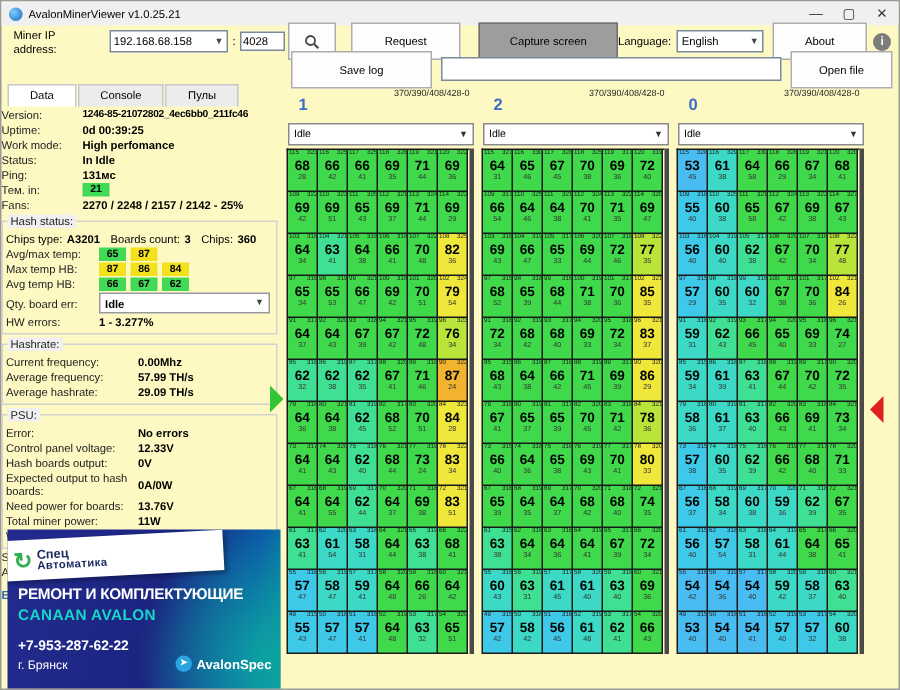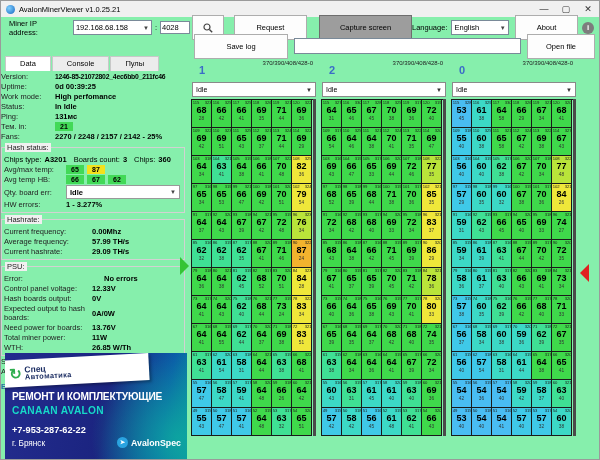--- a/index.html
+++ b/index.html
@@ -1,18 +1,18 @@
 <!DOCTYPE html>
 <html><head>
 <meta charset="utf-8">
 <style>
   html,body{margin:0;padding:0;}
   body{width:600px;height:460px;overflow:hidden;position:relative;
        background:#f0f0f0;font-family:"Liberation Sans", sans-serif;color:#000;}
-  .win{position:absolute;inset:0;border:1px solid #9a9a9a;background:#86efac;}
+  .win{position:absolute;inset:0;border:1px solid #9a9a9a;background:#fef9c3;}
 
   
   .titlebar{position:absolute;top:0;left:0;right:0;height:16px;background:#f0f0f0;
             display:flex;align-items:center;font-size:7.5px;}
   .appicon{width:9px;height:9px;border-radius:50%;margin:0 4px 0 5px;
            background:radial-gradient(circle at 35% 35%, #7fd0ff, #1565c0);}
   .wctrl{margin-left:auto;display:flex;}
   .wbtn{width:22px;height:15px;text-align:center;line-height:14px;font-size:9px;color:#333;}
 
   
@@ -201,20 +201,28 @@
           <b>360</b>
         </div>
         <div class="lrow">
           <span class="lbl" style="width: 62px;">Avg/max temp:</span>
           <span class="badges">
             <span class="badge" style="background: rgb(66, 217, 87);">65</span>
             <span class="badge" style="background: rgb(242, 225, 28);">87</span>
           </span>
         </div>
         <div class="lrow">
+          <span class="lbl" style="width: 62px;">Max temp HB:</span>
+          <span class="badges">
+            <span class="badge" style="background: rgb(242, 225, 28);">87</span>
+            <span class="badge" style="background: rgb(242, 225, 28);">86</span>
+            <span class="badge" style="background: rgb(242, 225, 28);">84</span>
+          </span>
+        </div>
+        <div class="lrow">
           <span class="lbl" style="width: 62px;">Avg temp HB:</span>
           <span class="badges">
             <span class="badge" style="background: rgb(66, 217, 87);">66</span>
             <span class="badge" style="background: rgb(66, 217, 87);">67</span>
             <span class="badge" style="background: rgb(66, 217, 87);">62</span>
           </span>
         </div>
         <div class="lrow">
           <span class="lbl" style="width: 62px;">Qty. board err:</span>
           <span class="mini-combo">
@@ -231,28 +239,28 @@
         <div class="gtitle">Hashrate:</div>
         <div class="lrow">
           <span class="lbl" style="width: 88px;">Current frequency:</span>
           <span class="val">0.00Mhz</span>
         </div>
         <div class="lrow">
           <span class="lbl" style="width: 88px;">Average frequency:</span>
           <span class="val">57.99 TH/s</span>
         </div>
         <div class="lrow">
-          <span class="lbl" style="width: 88px;">Current hashrate:</span>
+          <span class="lbl" style="width: 88px;">Average hashrate:</span>
           <span class="val">29.09 TH/s</span>
         </div>
       </div>
       <div class="group">
         <div class="gtitle">PSU:</div>
         <div class="lrow">
-          <span class="lbl" style="width: 100px;">Error:</span>
+          <span class="lbl" style="width: 88px;">Error:</span>
           <span class="val">No errors</span>
         </div>
         <div class="lrow">
           <span class="lbl" style="width: 88px;">Control panel voltage:</span>
           <span class="val">12.33V</span>
         </div>
         <div class="lrow">
           <span class="lbl" style="width: 88px;">Hash boards output:</span>
           <span class="val">0V</span>
         </div>

